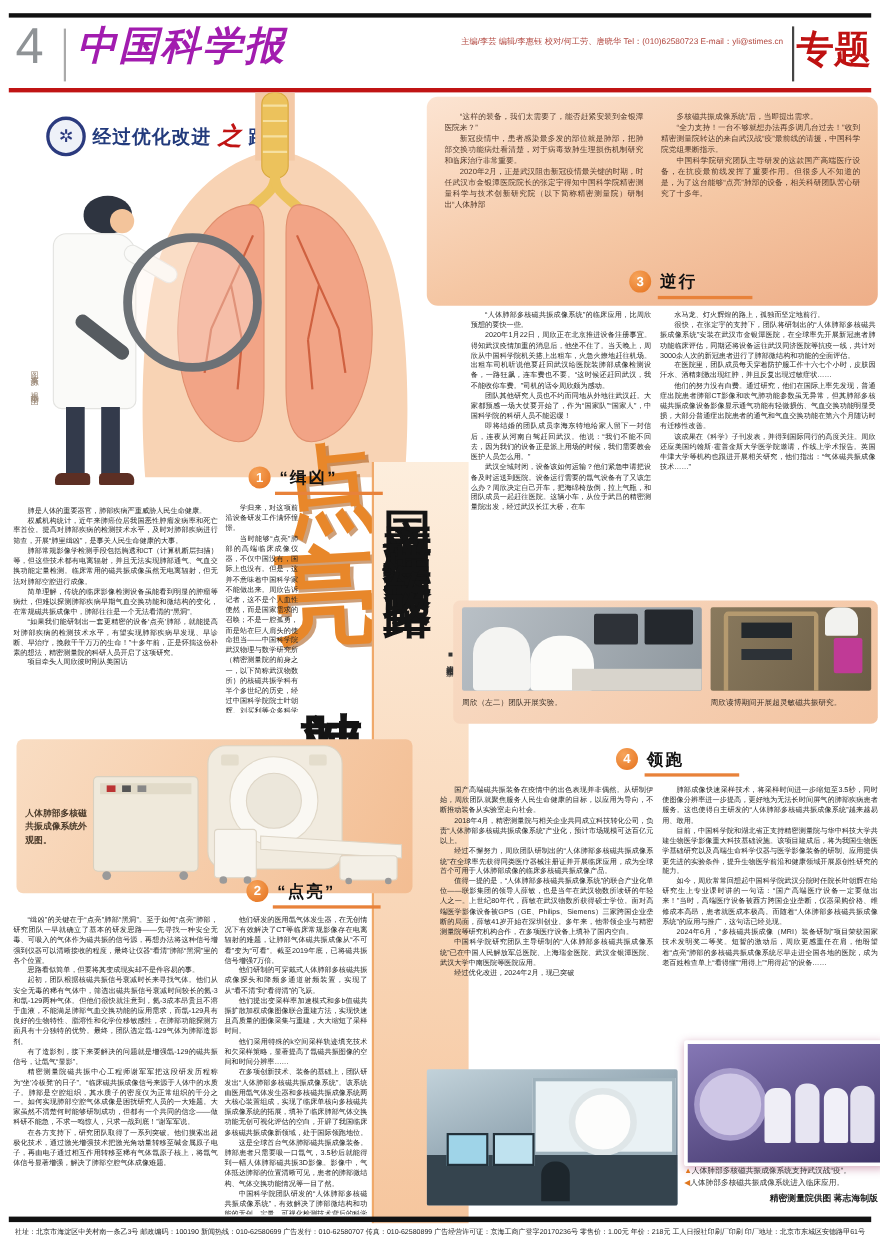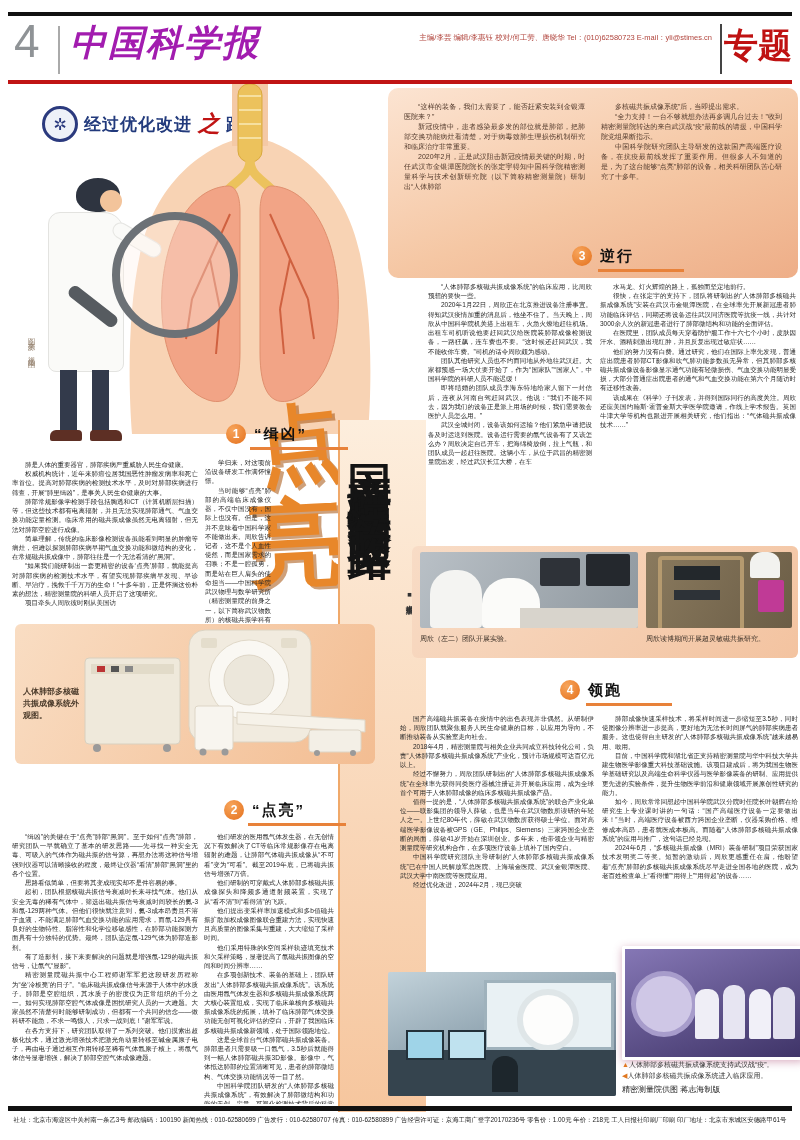--- a/index.html
+++ b/index.html
@@ -48,26 +48,26 @@
   .strip{left:338px;top:420px;width:86px;height:692px;
     background:linear-gradient(to bottom,#fdeedd,#f6c69e);border-left:2px solid #f0a96a;}
   .strip-title{left:348px;top:430px;height:678px;writing-mode:vertical-rl;font-size:44px;
     font-weight:900;color:#141414;letter-spacing:6px;line-height:1;}
   .strip-byline{left:404px;top:590px;height:120px;writing-mode:vertical-rl;font-size:7.5px;color:#333;}
   
   .photo{position:absolute;overflow:hidden;border-radius:2px;}
   .caption{font-size:7px;color:#3a2f26;}
   .panel{left:412px;top:546px;width:386px;height:112px;border-radius:6px;
     background:linear-gradient(135deg,#f8dcc6,#f3c3a0);}
-  .mri-panel{left:15px;top:624px;width:360px;height:140px;border-radius:6px;
+  .mri-panel{left:15px;top:672px;width:360px;height:140px;border-radius:6px;
     background:linear-gradient(120deg,#f9ddc3,#f3bd92);}
   .mri-cap{left:8px;top:62px;width:58px;font-size:8px;font-weight:bold;color:#4a3a2a;line-height:1.5;}
   .bcap{font-size:7px;color:#333;line-height:1.5;}
   .bcap .mk{color:#e07820;}
-  .credit{font-size:8px;font-weight:normal;color:#222;margin-top:3px;}
+  .credit{font-size:8px;font-weight:bold;color:#222;text-align:right;margin-top:3px;}
   
   .footbar{left:8px;top:1106px;width:784px;height:5px;background:#111;}
   .foottext{left:0;top:1116px;width:800px;text-align:center;font-size:6.4px;color:#222;}
   .vcap{writing-mode:vertical-rl;font-size:7.5px;color:#9a8876;letter-spacing:2px;}
 </style>
 </head>
 <body>
 
 <div class="abs topbar"></div>
 <div class="abs pagenum">4</div>

